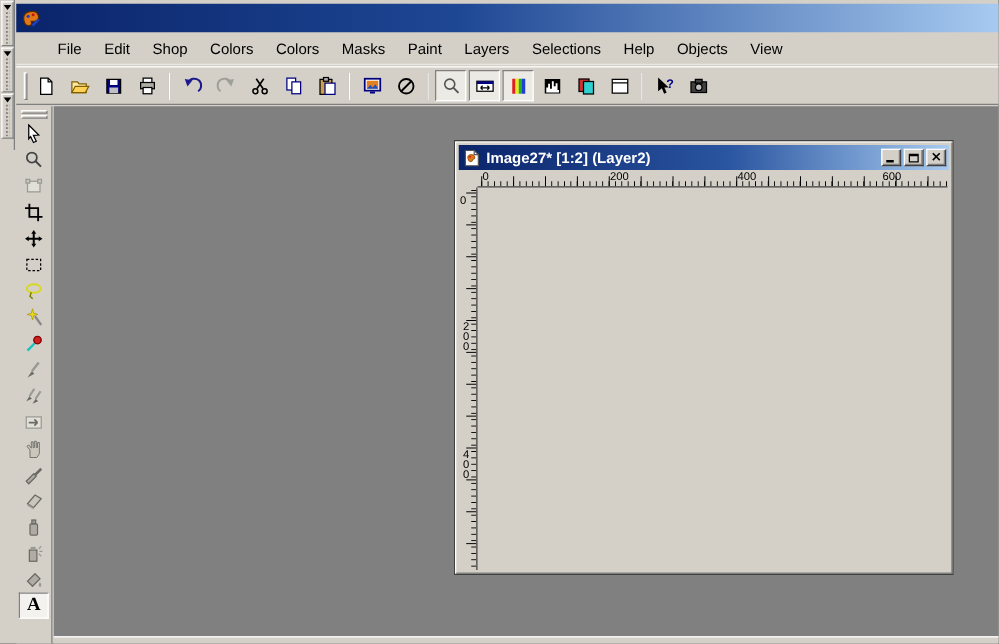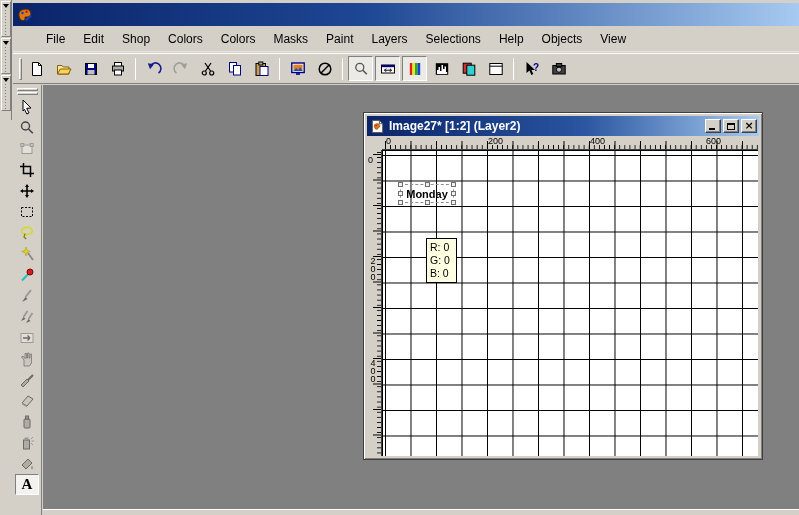--- a/index.html
+++ b/index.html
@@ -502,33 +502,15 @@
       <span class="rlabel" style="left:208px">400</span>
       <span class="rlabel" style="left:324px">600</span>
     </div>
 
     <div class="v-ruler">
       <span class="rlabel" style="top:5px">0</span>
       <span class="rlabel stack" style="top:106px">200</span>
       <span class="rlabel stack" style="top:208px">400</span>
     </div>
 
-    <div class="canvas">
-      <div class="text-object">
-        <span class="obj-label">Monday</span>
-        <span class="handle" style="left:-3px;top:-3px"></span>
-        <span class="handle" style="left:24px;top:-3px"></span>
-        <span class="handle" style="right:-3px;top:-3px"></span>
-        <span class="handle" style="left:-3px;top:6px"></span>
-        <span class="handle" style="right:-3px;top:6px"></span>
-        <span class="handle" style="left:-3px;bottom:-3px"></span>
-        <span class="handle" style="left:24px;bottom:-3px"></span>
-        <span class="handle" style="right:-3px;bottom:-3px"></span>
-      </div>
-      <div class="rgb-tooltip">
-        <div>R: 0</div>
-        <div>G: 0</div>
-        <div>B: 0</div>
-      </div>
-    </div>
   </div>
 
 </div>
 
 </body></html>

